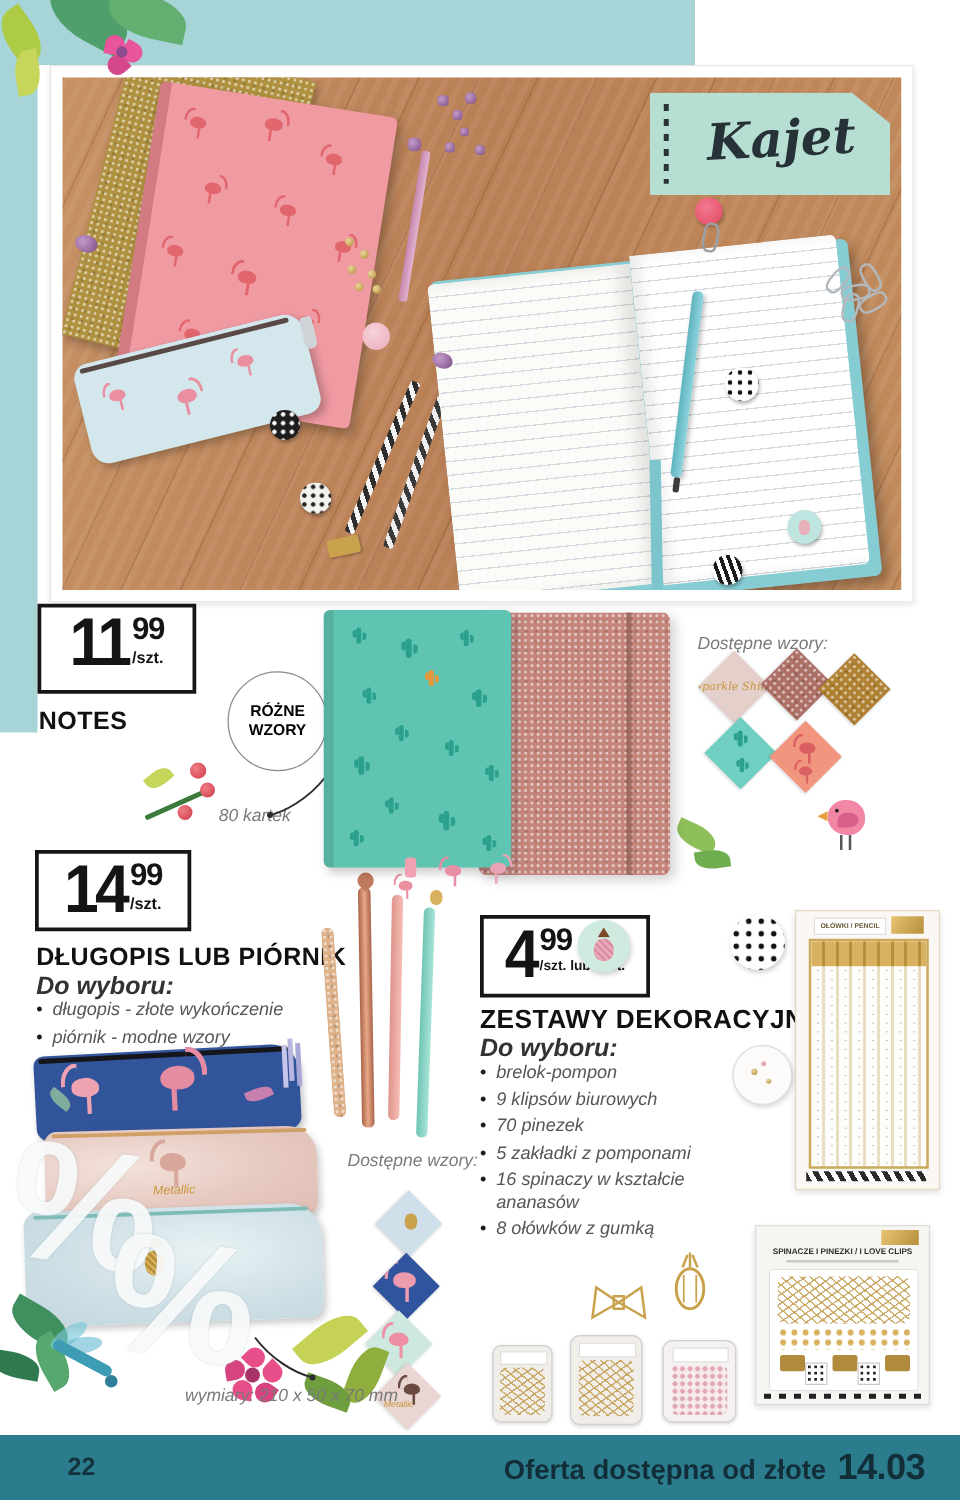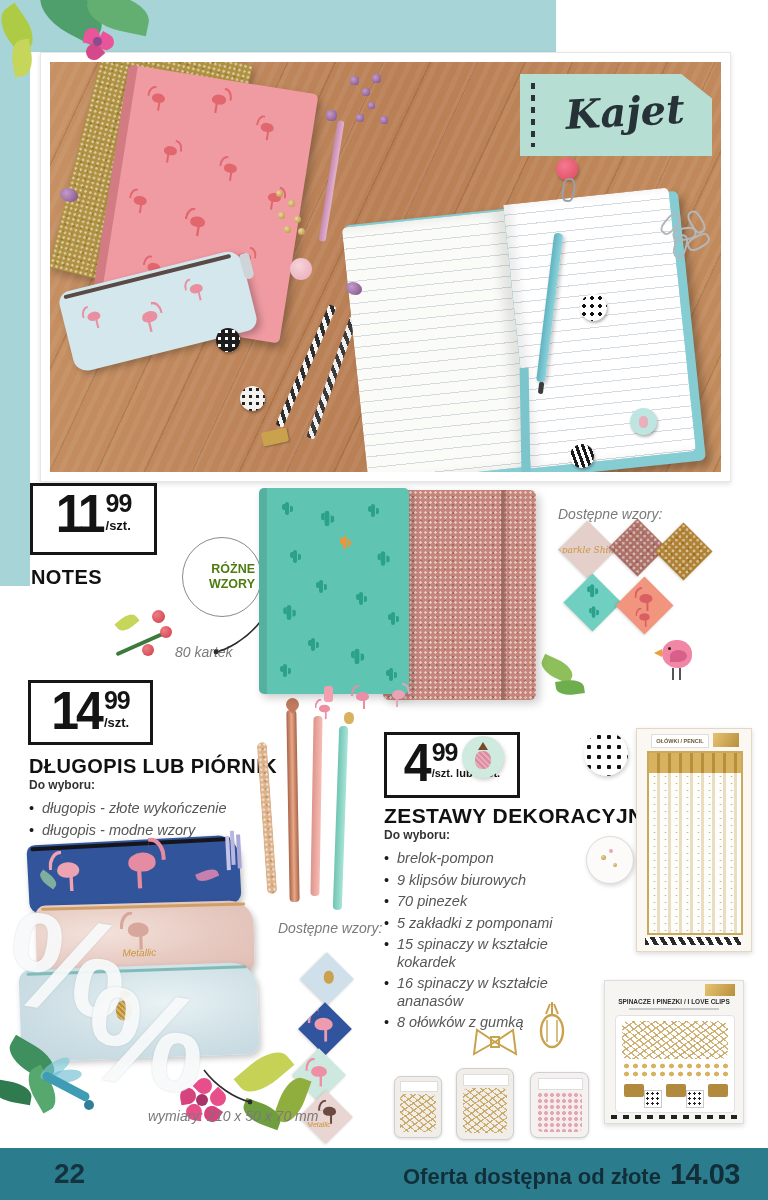--- a/index.html
+++ b/index.html
@@ -32,21 +32,21 @@
   .gpin{position:absolute;width:7px;height:7px;border-radius:50%;background:radial-gradient(circle at 35% 35%,#ecd79a,#b08a38);}
   .gem{position:absolute;border-radius:40%;background:radial-gradient(circle at 35% 35%,#c49aca,#7d4f85);}
   
   .pbox{background:#fff;border:3px solid #161616;box-sizing:border-box;display:flex;
         justify-content:center;align-items:flex-start;padding-top:5px;}
   .pmain{font-size:50px;font-weight:900;letter-spacing:-3px;line-height:.92;transform:scaleY(1.08);}
   .pside{display:flex;flex-direction:column;margin-left:3px;line-height:1;}
   .pcents{font-size:25px;font-weight:900;letter-spacing:-1px;}
   .punit{font-size:13px;font-weight:700;margin-top:3px;}
   .title{font-weight:800;font-size:20px;letter-spacing:.4px;color:#111;}
-  .choose{font-weight:700;font-size:12px;color:#333;}
+  .choose{font-style:italic;font-weight:700;font-size:20px;color:#333;}
   .li{position:relative;font-style:italic;color:#565656;font-size:14.5px;line-height:17.5px;
       padding-left:13px;margin-bottom:4px;}
   .li::before{content:"•";position:absolute;left:0;top:0;color:#1c1c1c;font-style:normal;}
   .note{font-style:italic;color:#7a7a7a;font-size:14px;}
   .diam{position:absolute;transform:rotate(45deg);box-shadow:0 1px 3px rgba(0,0,0,.18);overflow:hidden;}
   .dlab{position:absolute;left:50%;top:50%;transform:translate(-50%,-50%) rotate(-45deg);white-space:nowrap;}
   .leaf{position:absolute;border-radius:0 60% 0 60%;}
   .petal{position:absolute;border-radius:50% 50% 50% 0;}
   .pct{position:absolute;font-size:135px;font-weight:700;color:rgba(255,255,255,.85);
        text-shadow:0 0 2px rgba(160,180,185,.55);transform:rotate(9deg);line-height:1;pointer-events:none;z-index:6;}
@@ -168,21 +168,21 @@
 
   <div class="abs pbox" style="left:30px;top:483px;width:127px;height:72px;">
     <span class="pmain">11</span>
     <span class="pside">
       <span class="pcents">99</span>
       <span class="punit">/szt.</span>
     </span>
   </div>
   <div class="abs title" style="left:31px;top:566px;">NOTES</div>
   <div class="abs" style="left:182px;top:537px;width:66px;height:66px;border:1.5px solid #8a8a8a;border-radius:50%;display:flex;align-items:center;justify-content:center;text-align:center;padding:6px;box-sizing:content-box;">
-    <span style="font-size:12.5px;font-weight:600;color:#4d7c0f;line-height:15px;text-align:right;">RÓŻNE WZORY</span>
+    <span style="font-size:12.5px;font-weight:600;color:#000000;line-height:15px;">RÓŻNE WZORY</span>
   </div>
 
   <div class="abs" style="left:108px;top:608px;width:70px;height:56px;">
     <span class="abs" style="left:6px;top:34px;width:52px;height:4px;background:#3c7a3c;transform:rotate(-24deg);border-radius:2px;"></span>
     <span class="leaf" style="left:8px;top:8px;width:22px;height:13px;background:#c5d65a;transform:rotate(-40deg);"></span>
     <span class="abs" style="left:44px;top:2px;width:13px;height:13px;border-radius:50%;background:radial-gradient(circle at 35% 35%,#ef7d86,#cc3a46);"></span>
     <span class="abs" style="left:52px;top:18px;width:12px;height:12px;border-radius:50%;background:radial-gradient(circle at 35% 35%,#ef7d86,#cc3a46);"></span>
     <span class="abs" style="left:34px;top:36px;width:12px;height:12px;border-radius:50%;background:radial-gradient(circle at 35% 35%,#ef7d86,#cc3a46);"></span>
   </div>
   <div class="abs note" style="left:175px;top:644px;">80 kartek</div>
@@ -246,21 +246,21 @@
     <span class="pmain">14</span>
     <span class="pside">
       <span class="pcents">99</span>
       <span class="punit">/szt.</span>
     </span>
   </div>
   <div class="abs title" style="left:29px;top:755px;">DŁUGOPIS LUB PIÓRNIK</div>
   <div class="abs choose" style="left:29px;top:778px;">Do wyboru:</div>
   <div class="abs" style="left:29px;top:800px;width:230px;">
     <div class="li">długopis - złote wykończenie</div>
-    <div class="li">długopis - modne wzory</div>
+    <div class="li">piórnik - modne wzory</div>
   </div>
 
   <div class="abs" style="left:258px;top:700px;width:110px;height:210px;">
     <div class="abs glit" style="left:4px;top:42px;width:10px;height:152px;background-color:#ddb189;border-radius:5px;transform:rotate(-4deg);"></div>
     <div class="abs" style="left:30px;top:10px;width:10px;height:192px;background:linear-gradient(90deg,#a96349,#e8a887,#a96349);border-radius:4px;transform:rotate(-1deg);"></div>
     <span class="abs" style="left:28px;top:-2px;width:13px;height:13px;background:#c07b5f;transform:rotate(45deg);border-radius:50% 50% 0 50%;"></span>
     <div class="abs" style="left:54px;top:16px;width:9px;height:180px;background:linear-gradient(90deg,#dd948c,#f7bdb4);border-radius:4px;transform:rotate(1deg);"></div>
     <span class="flam" style="left:60px;top:4px;color:#ec8fa0;transform:scale(.85);"></span>
     <div class="abs" style="left:78px;top:26px;width:9px;height:184px;background:linear-gradient(90deg,#6fc4b3,#a8e4d7);border-radius:4px;transform:rotate(2deg);"></div>
     <span class="abs" style="left:86px;top:12px;width:10px;height:12px;background:#d9b25f;border-radius:45%;"></span>
@@ -328,21 +328,20 @@
     <span class="abs" style="left:22px;top:12px;width:4px;height:4px;border-radius:50%;background:#e8a8b8;"></span>
   </div>
 
   <div class="abs title" style="left:384px;top:804px;font-size:21px;">ZESTAWY DEKORACYJNE</div>
   <div class="abs choose" style="left:384px;top:828px;">Do wyboru:</div>
   <div class="abs" style="left:384px;top:850px;width:226px;">
     <div class="li">brelok-pompon</div>
     <div class="li">9 klipsów biurowych</div>
     <div class="li">70 pinezek</div>
     <div class="li">5 zakładki z pomponami</div>
-    <div class="li">15 spinaczy w kształcie kokardek</div>
     <div class="li">16 spinaczy w kształcie ananasów</div>
     <div class="li">8 ołówków z gumką</div>
   </div>
 
   <svg class="abs" style="left:470px;top:1024px;" width="50" height="36" viewBox="0 0 50 36">
     <path d="M25,18 L7,6 L4,30 Z" fill="none" stroke="#c9a24e" stroke-width="2"></path>
     <path d="M25,18 L43,6 L46,30 Z" fill="none" stroke="#c9a24e" stroke-width="2"></path>
     <rect x="21" y="13" width="8" height="10" fill="none" stroke="#c9a24e" stroke-width="2"></rect>
   </svg>
   <svg class="abs" style="left:534px;top:1000px;" width="36" height="52" viewBox="0 0 36 52">
@@ -410,20 +409,20 @@
       <span class="petal" style="left:8px;top:26px;width:16px;height:16px;background:#e84f8a;transform:rotate(280deg);"></span>
       <span class="petal" style="left:2px;top:10px;width:16px;height:16px;background:#d6437e;transform:rotate(350deg);"></span>
       <span class="abs" style="left:18px;top:16px;width:12px;height:12px;border-radius:50%;background:#a83368;"></span>
     </div>
     <span class="leaf" style="left:236px;top:28px;width:56px;height:28px;background:#c5d255;transform:rotate(-40deg);"></span>
     <span class="leaf" style="left:268px;top:58px;width:48px;height:24px;background:#8fae3e;transform:rotate(-70deg);"></span>
     <span class="leaf" style="left:242px;top:74px;width:40px;height:20px;background:#6f9e3e;transform:rotate(20deg);"></span>
   </div>
 
   <div class="abs" style="left:0;top:1148px;width:768px;height:52px;background:#2b7d8e;display:flex;align-items:center;justify-content:space-between;padding:0 28px;box-sizing:border-box;z-index:9;">
-    <span style="font-size:28px;font-weight:800;color:#14333e;margin-left:26px;">22</span>
+    <span style="font-size:20px;font-weight:800;color:#14333e;margin-left:26px;">22</span>
     <span style="display:flex;align-items:baseline;gap:9px;">
       <span style="font-size:22px;font-weight:700;color:#122e38;">Oferta dostępna od złote</span>
       <span style="font-size:29px;font-weight:900;color:#122e38;letter-spacing:-.5px;">14.03</span>
     </span>
   </div>
 
 </div>
 
 </body></html>

